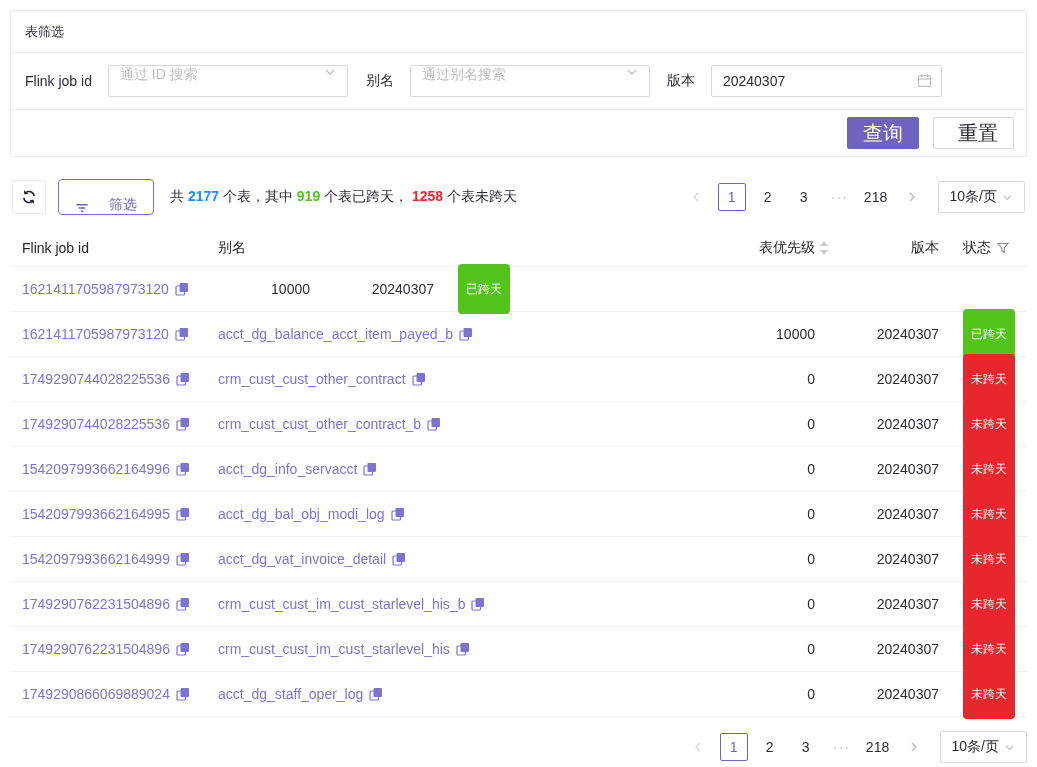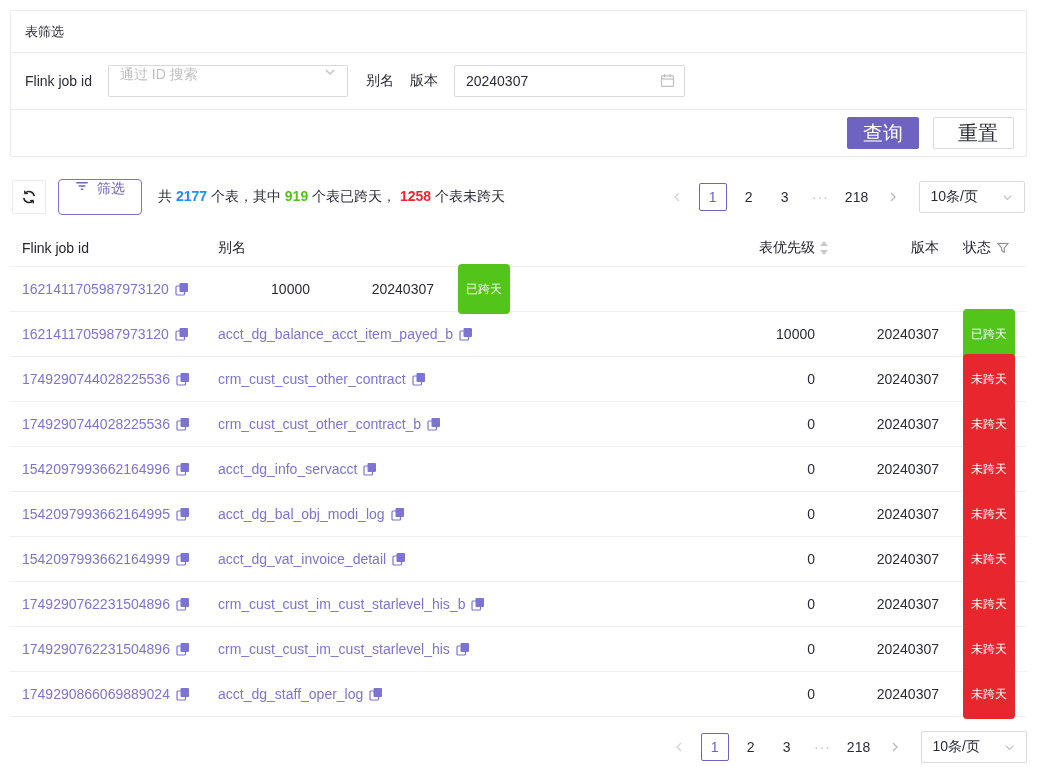--- a/index.html
+++ b/index.html
@@ -40,41 +40,41 @@
   .btn-default { background:#fff; border: 1px solid #d9d9d9; color:#2b2b38;padding-left:24px; }
 
   
   .toolbar { display:flex; align-items:center; margin: 22px 12px 0 12px; height: 36px; }
   .icon-btn {
     width: 34px; height: 34px; border: 1px solid #ebebeb; border-radius: 2px; background:#fff;
     display:flex; align-items:center; justify-content:center; cursor:pointer; color:#23232e;
   }
   .filter-btn {
     height: 36px; margin-left: 12px; padding: 0 16px; border: 1px solid #7b70d0; border-radius: 4px;
-    background:#fff; color:#6e63c0; display:flex; align-items:flex-start; gap: 8px; font-size: 14px; cursor:pointer;
+    background:#fff; color:#6e63c0; display:flex; align-items:flex-end; gap: 20px; font-size: 14px; cursor:pointer;
   }
   .summary { margin-left: 16px; white-space: pre; }
   .c-blue { color:#1890ff; font-weight: 700; }
   .c-green { color:#52c41a; font-weight: 700; }
   .c-red { color:#f5222d; font-weight: 700; }
   .toolbar .pagination { margin-left: auto; }
 
   
   .pagination { display:flex; align-items:center; gap: 8px; }
   .pg-item {
     min-width: 28px; height: 28px; line-height: 26px; text-align:center; border-radius: 2px;
     cursor: pointer; color:#2b2b38; background:#fff; border:1px solid transparent; user-select:none;
   }
   .pg-active { border: 1px solid #6e63c0; color:#6e63c0; }
   .pg-arrow { color:#b9b9bf; display:flex; align-items:center; justify-content:center; }
   .pg-prev { color:#d5d5d9; }
   .pg-ellipsis { color:#bfbfbf; letter-spacing: 1px; }
   .page-size {
     height: 32px; border:1px solid #d9d9d9; border-radius:2px; background:#fff;
-    display:flex; align-items:center; gap:24px; padding: 0 11px; margin-left: 4px; cursor:pointer;
+    display:flex; align-items:center; gap:5px; padding: 0 11px; margin-left: 4px; cursor:pointer;
   }
 
   
   .table { margin: 14px 10px 0 10px; }
   .t-row { display:flex; align-items:center; border-bottom: 1px solid #f0f0f0; }
   .t-head { height: 38px; font-weight: 500; color:#24242e; }
   .t-body-row { height: 45px; }
   .col { padding-left: 12px; }
   .col-id { width: 196px; display:flex; align-items:center; gap:6px; }
   .col-alias { flex: 1; display:flex; align-items:center; gap:6px; }
@@ -105,20 +105,28 @@
     <div class="select select-flink">
       <span class="muted">通过 ID 搜索</span>
       <span>
         <svg width="12" height="12" viewBox="0 0 12 12">
             <polyline points="2,4 6,8 10,4" fill="none" stroke="#bfbfbf" stroke-width="1.3"></polyline>
           </svg>
       </span>
     </div>
 
     <span class="f-label">别名</span>
+    <div class="select select-alias">
+      <span class="muted">通过别名搜索</span>
+      <span>
+        <svg width="12" height="12" viewBox="0 0 12 12">
+            <polyline points="2,4 6,8 10,4" fill="none" stroke="#bfbfbf" stroke-width="1.3"></polyline>
+          </svg>
+      </span>
+    </div>
 
     <span class="f-label">版本</span>
     <div class="date-wrap">
       <input class="date-input" value="20240307" style="">
       <span class="date-icon">
         <svg width="15" height="15" viewBox="0 0 15 15" fill="none" stroke="#bfbfbf" stroke-width="1.2">
           <rect x="1.5" y="2.8" width="12" height="10.5" rx="1"></rect>
           <line x1="1.5" y1="6" x2="13.5" y2="6"></line>
           <line x1="4.7" y1="1" x2="4.7" y2="4"></line>
           <line x1="10.3" y1="1" x2="10.3" y2="4"></line>

